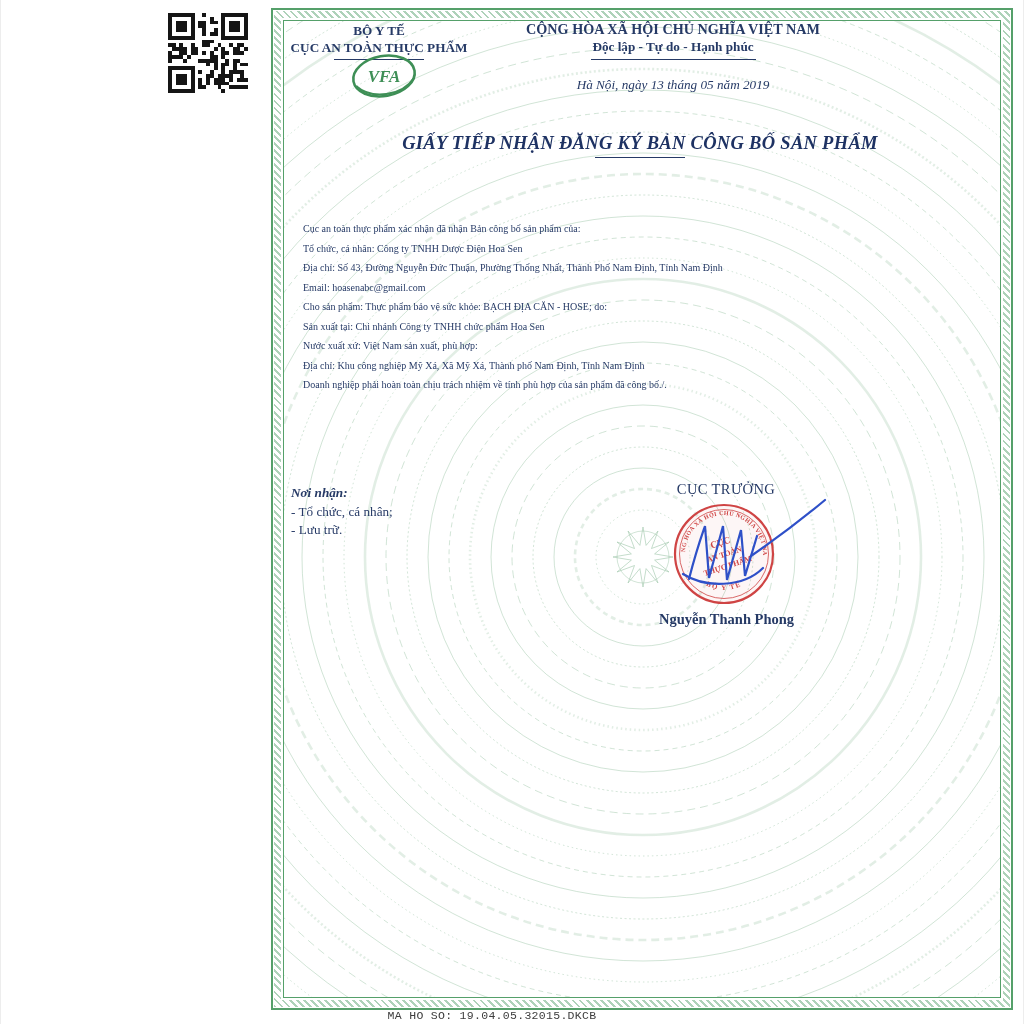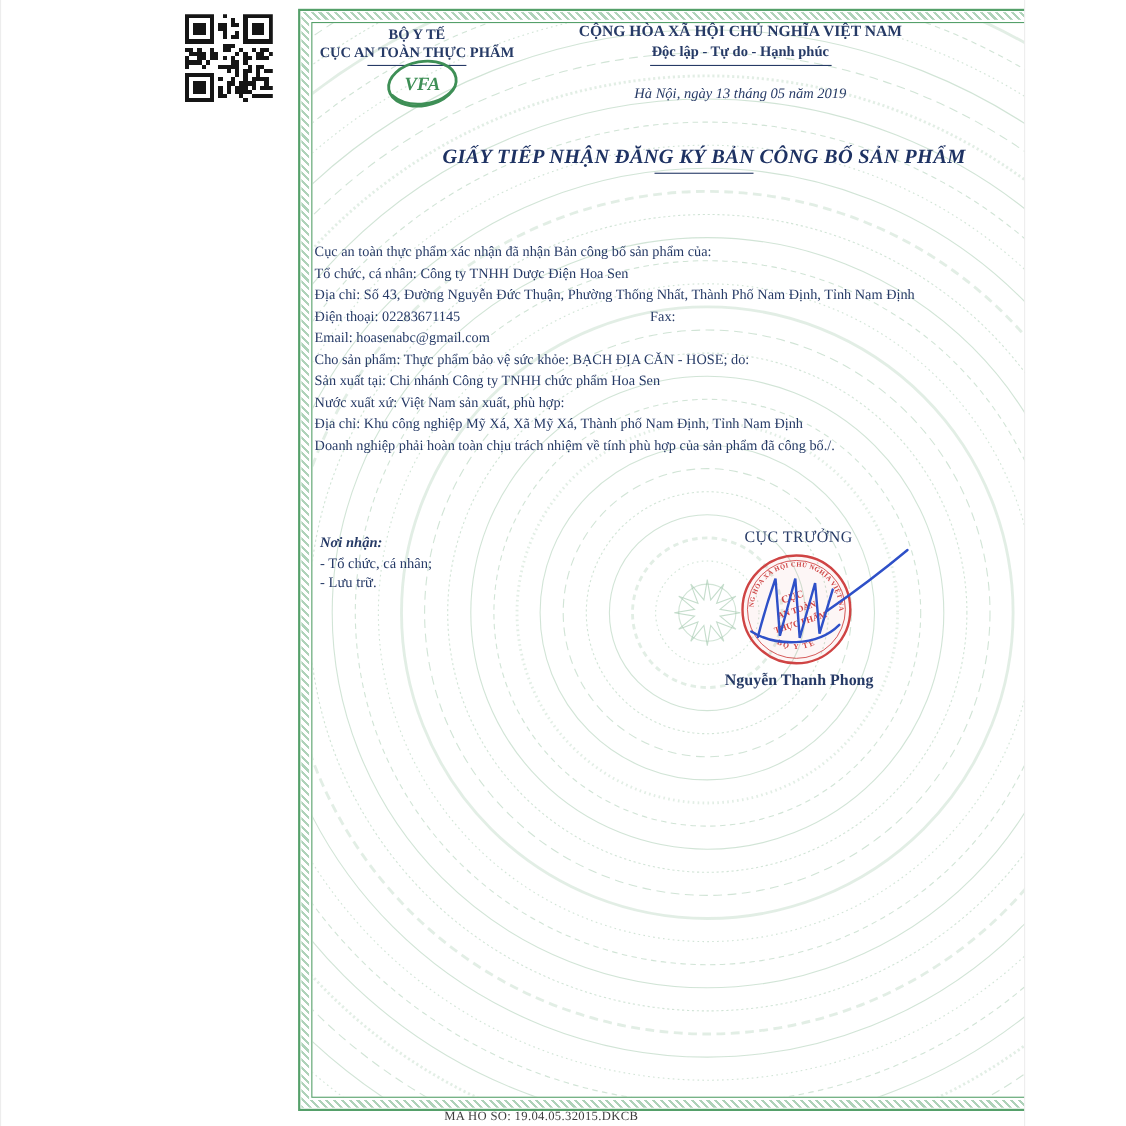--- a/index.html
+++ b/index.html
@@ -1,18 +1,18 @@
 <!DOCTYPE html>
 <html><head>
 <meta charset="utf-8">
 <style>
   *{margin:0;padding:0;box-sizing:border-box;}
   html,body{width:1024px;height:1024px;background:#fff;}
   body{font-family:"Liberation Serif",serif;}
-  .page{position:absolute;inset:0;width:932px;height:1024px;background:#fff;color:#263a66;
+  .page{position:absolute;inset:0;width:1024px;height:1024px;background:#fff;color:#263a66;
         overflow:hidden;border-left:1px solid #ededed;border-right:1px solid #ededed;}
 
   
   .frame{position:absolute;left:270px;top:8px;width:742px;height:1002px;border:2px solid #55a06a;}
   .band{position:absolute;inset:1px;border:7px solid #cfe4d4;
         border-image:repeating-linear-gradient(45deg,#aed2b9 0 2px,#ffffff 2px 5px) 7;}
   .inner{position:absolute;inset:10px;border:1px solid #55a06a;overflow:hidden;}
   .drum{position:absolute;left:0;top:0;}
 
   .qr{position:absolute;left:167px;top:13px;width:80px;height:80px;background:#fff;}
@@ -24,34 +24,34 @@
 
   .hleft{position:absolute;left:283px;top:22px;width:190px;text-align:center;line-height:17px;z-index:2;}
   .vfa{position:absolute;left:347px;top:50px;width:72px;height:54px;z-index:2;}
   .hright{position:absolute;left:488px;top:20px;width:368px;text-align:center;line-height:18px;z-index:2;}
   .date{margin-top:16px}
 
   .titleblock{position:absolute;left:283px;top:133px;width:712px;text-align:center;z-index:2;font-style:italic;}
   .doc-title{font-size:18.5px;color:#1e3263;letter-spacing:.3px;}
   .num{margin-top:5px}
 
-  .bodyblock{position:absolute;left:285px;top:219px;width:706px;font-size:13px;line-height:19.5px;z-index:2;}
+  .bodyblock{position:absolute;left:302px;top:219px;width:706px;font-size:10px;line-height:19.5px;z-index:2;}
   .mw556{max-width:556px}.mw537{max-width:537px}
   .row{display:flex}.phone{width:305px;display:inline-block;}
 
   .recip{position:absolute;left:290px;top:484px;line-height:18.5px;z-index:2;}
   .signer-title{position:absolute;left:600px;top:481px;width:250px;text-align:center;
                 font-size:14.5px;letter-spacing:.4px;z-index:2;}
   .stampsvg{position:absolute;left:638px;top:486px;width:200px;height:150px;z-index:3;}
   .stampsvg text{font-family:"Liberation Serif",serif;}
   .vfa text{font-family:"Liberation Serif",serif;}
   .signer-name{position:absolute;left:598px;top:611px;width:255px;text-align:center;font-size:14.5px;z-index:2;}
 
   .dossier{position:absolute;left:0;top:1009px;width:982px;text-align:center;
-           font-family:Liberation Serif, serif;font-size:11.5px;color:#3d3d3d;letter-spacing:.3px;}
+           font-family:Liberation Mono, monospace;font-size:11.5px;color:#3d3d3d;letter-spacing:.3px;}
 </style>
 </head>
 <body>
 
 <div class="page">
 
   <svg id="qr-svg" class="qr" viewBox="0 0 21 21" shape-rendering="crispEdges">
       <rect x="9" y="0" width="1" height="1" fill="#151515"></rect>
       <rect x="11" y="1" width="1" height="1" fill="#151515"></rect>
       <rect x="8" y="2" width="1" height="1" fill="#151515"></rect>
@@ -240,24 +240,20 @@
 
   <div class="titleblock">
     <div class="doc-title b">GIẤY TIẾP NHẬN ĐĂNG KÝ BẢN CÔNG BỐ SẢN PHẨM</div>
     <div class="rule w90"></div>
   </div>
 
   <div class="bodyblock">
     <div>Cục an toàn thực phẩm xác nhận đã nhận Bản công bố sản phẩm của:</div>
     <div>Tổ chức, cá nhân: Công ty TNHH Dược Điện Hoa Sen</div>
     <div class="mw556">Địa chỉ: Số 43, Đường Nguyễn Đức Thuận, Phường Thống Nhất, Thành Phố Nam Định, Tỉnh Nam Định</div>
-    <div class="row">
-      <span class="phone">Điện thoại: 02283671145</span>
-      <span>Fax:</span>
-    </div>
     <div>Email: hoasenabc@gmail.com</div>
     <div>Cho sản phẩm: Thực phẩm bảo vệ sức khỏe: BẠCH ĐỊA CĂN - HOSE; do:</div>
     <div>Sản xuất tại: Chi nhánh Công ty TNHH chức phẩm Hoa Sen</div>
     <div>Nước xuất xứ: Việt Nam sản xuất, phù hợp:</div>
     <div>Địa chỉ: Khu công nghiệp Mỹ Xá, Xã Mỹ Xá, Thành phố Nam Định, Tỉnh Nam Định</div>
     <div>Doanh nghiệp phải hoàn toàn chịu trách nhiệm về tính phù hợp của sản phẩm đã công bố./.</div>
   </div>
 
   <div class="recip">
     <div class="b i s13">Nơi nhận:</div>

